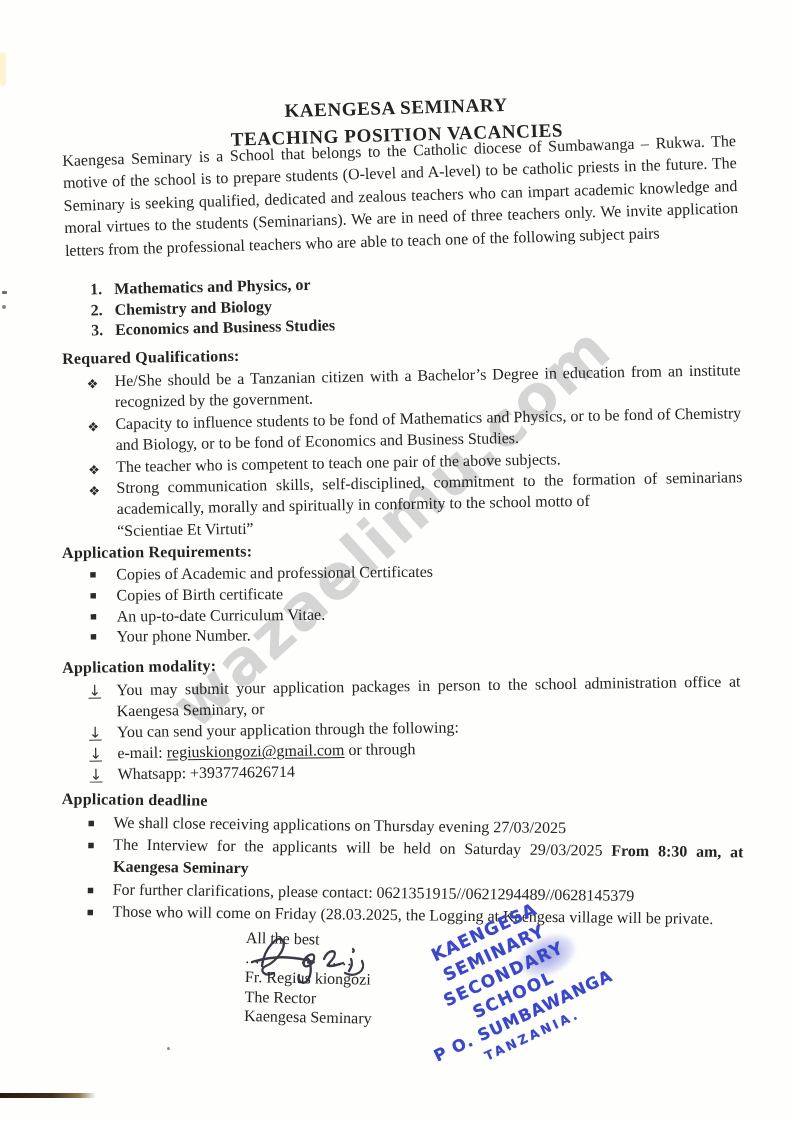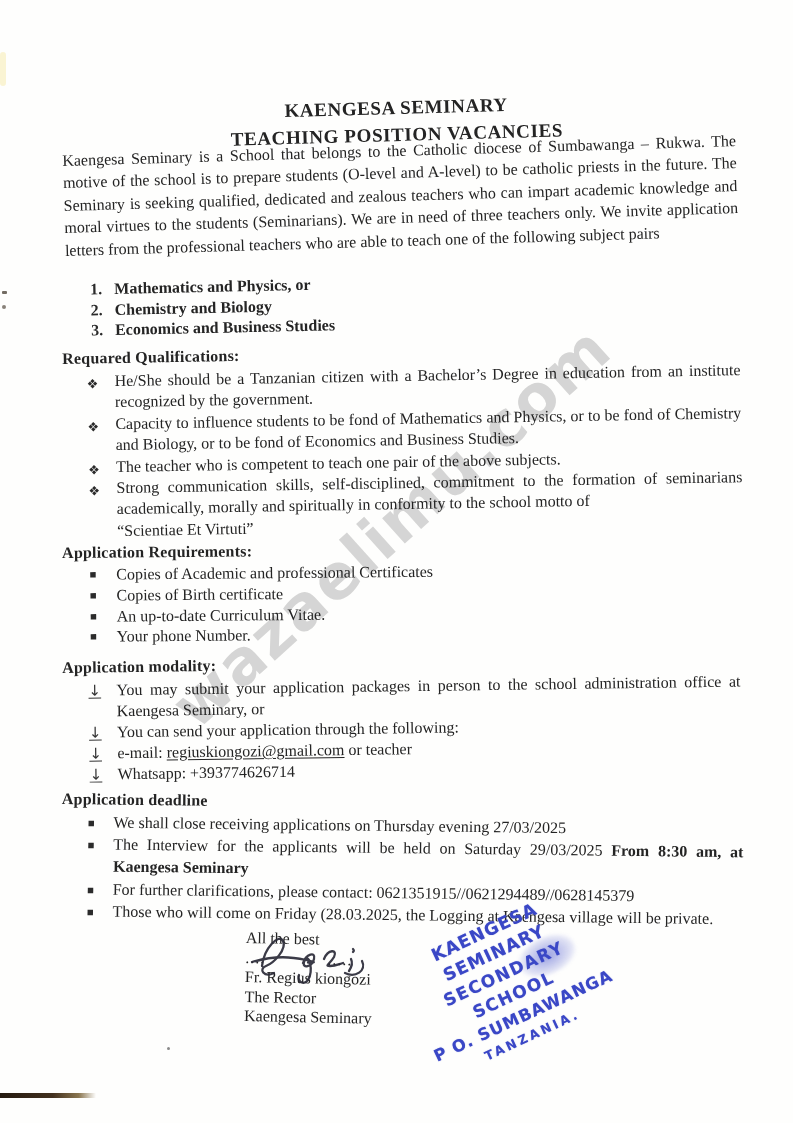--- a/index.html
+++ b/index.html
@@ -196,21 +196,21 @@
           <span class="li-text"><span>You may submit your application packages in person to the school administration office at Kaengesa Seminary, or</span></span>
         </li>
 
         <li>
           <span class="bullet">↓</span>
           <span class="li-text"><span>You can send your application through the following:</span></span>
         </li>
 
         <li>
           <span class="bullet">↓</span>
-          <span class="li-text"><span>e-mail: </span><span class="u">regiuskiongozi@gmail.com</span><span> or teacher</span></span>
+          <span class="li-text"><span>e-mail: </span><span class="u">regiuskiongozi@gmail.com</span><span> or through</span></span>
         </li>
 
         <li>
           <span class="bullet">↓</span>
           <span class="li-text"><span>Whatsapp: +393774626714</span></span>
         </li>
       </ul>
   </div>
 
   <div class="sec sec-dead">

